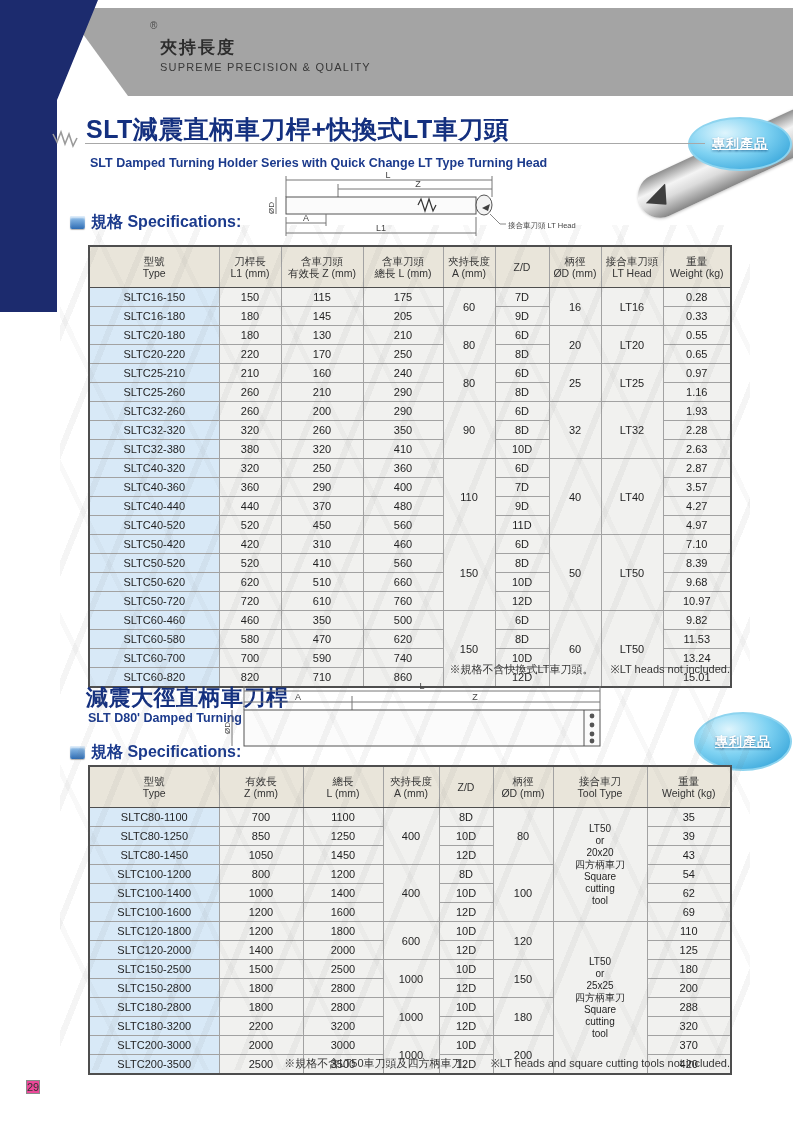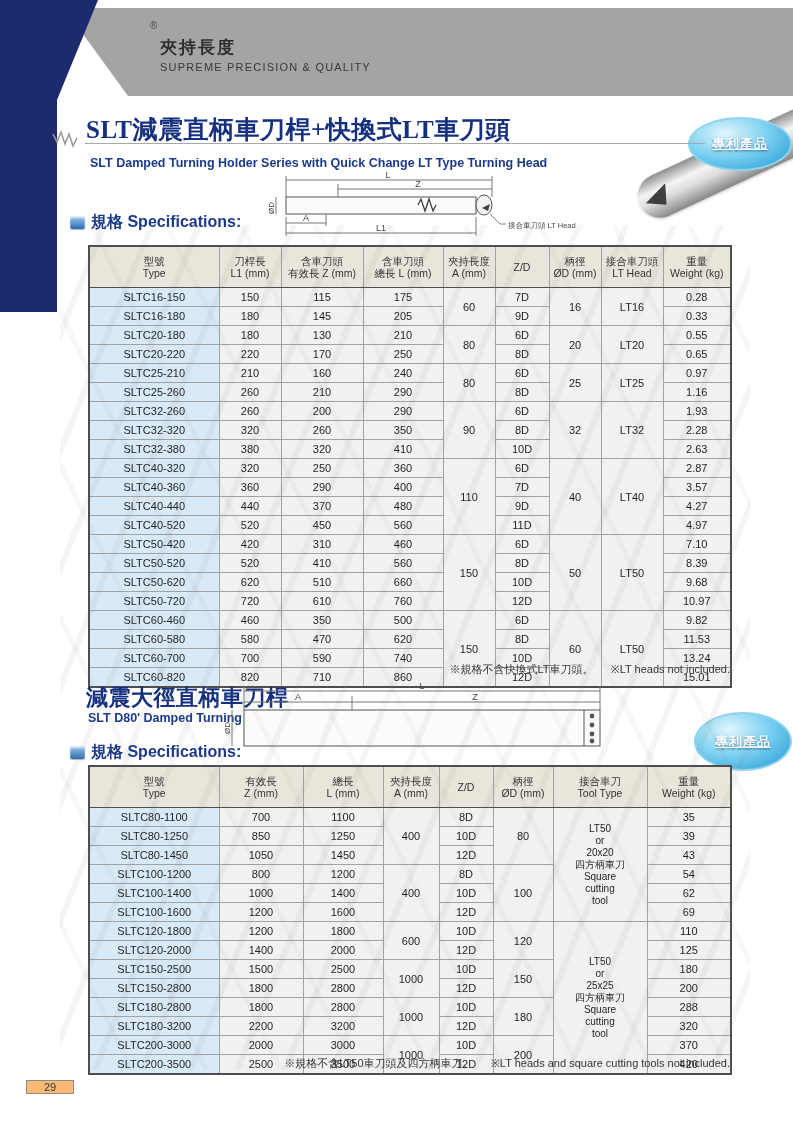--- a/index.html
+++ b/index.html
@@ -27,21 +27,21 @@
 
   
   .badge{position:absolute;border-radius:50%;display:flex;align-items:center;justify-content:center;
          background:radial-gradient(ellipse at 35% 28%,#dff5fd 0%,#7fd2f2 45%,#1e96d2 100%);
          border:2px solid #8ed4ef;color:#fff;font-size:13px;font-weight:700;letter-spacing:1px;
          text-shadow:0 1px 2px rgba(0,60,110,.6);text-decoration:underline;}
   .badge1{left:688px;top:117px;width:100px;height:50px;}
   .badge2{left:694px;top:712px;width:94px;height:55px;}
 
   
-  .s1-title{position:absolute;left:86px;top:113px;font-size:25px;font-weight:800;color:#14307f;letter-spacing:.5px;font-family:Liberation Serif, serif;}
+  .s1-title{position:absolute;left:86px;top:113px;font-size:25px;font-weight:800;color:#14307f;letter-spacing:.5px;}
   .s1-rule{position:absolute;left:85px;top:143px;width:620px;height:1px;background:#a8a8a8;}
   .s1-sub{position:absolute;left:90px;top:156px;font-size:12.5px;font-weight:700;color:#1b3a8c;}
   .s2-title{position:absolute;left:86px;top:683px;font-size:22px;font-weight:800;color:#14307f;letter-spacing:.5px;}
   .s2-sub{position:absolute;left:88px;top:711px;font-size:12.5px;font-weight:700;color:#1b3a8c;}
   .squiggle{position:absolute;left:52px;top:126px;color:#9a9a9a;}
 
   .spec{position:absolute;font-size:16px;font-weight:700;color:#1b3a8c;display:flex;align-items:center;}
   .spec1{left:70px;top:212px;}
   .spec2{left:70px;top:742px;}
   .spec-icon{display:inline-block;width:15px;height:13px;margin-right:6px;border-radius:2px;
@@ -68,21 +68,21 @@
   .fn1{top:661px;}
   .fn2{top:1055px;}
   .footnote span{margin-left:14px;}
 
   
   .watermark{position:absolute;left:60px;top:225px;width:690px;height:845px;pointer-events:none;z-index:6;
       background:
         repeating-linear-gradient(112deg, rgba(110,110,110,0) 0 38px, rgba(110,110,110,0.07) 38px 44px),
         repeating-linear-gradient(64deg, rgba(120,120,120,0) 0 62px, rgba(120,120,120,0.05) 62px 67px);}
 
-  .pagenum{position:absolute;left:26px;top:1080px;border:1px solid #8a8a8a;padding:0 17px;font-size:11px;color:#333;background:#fdba74;}
+  .pagenum{position:absolute;left:26px;top:1080px;border:1px solid #8a8a8a;padding:0 0;font-size:11px;color:#333;background:#ec4899;}
 </style>
 </head>
 <body>
 
 <div id="page">
 
   <div class="hdr-band"></div>
   <div class="corner"></div>
   <div class="logo-reg">®</div>
   <div class="brand-zh">夾持長度</div>

